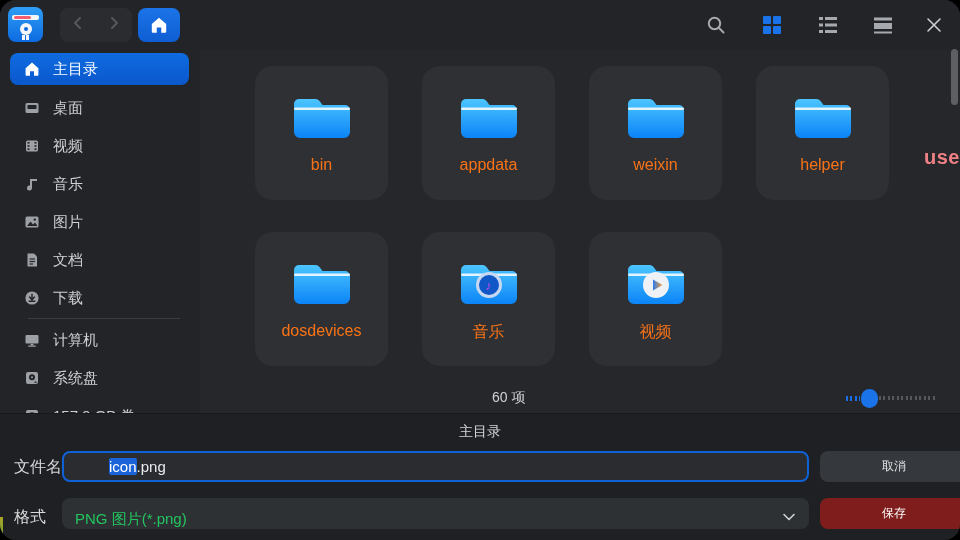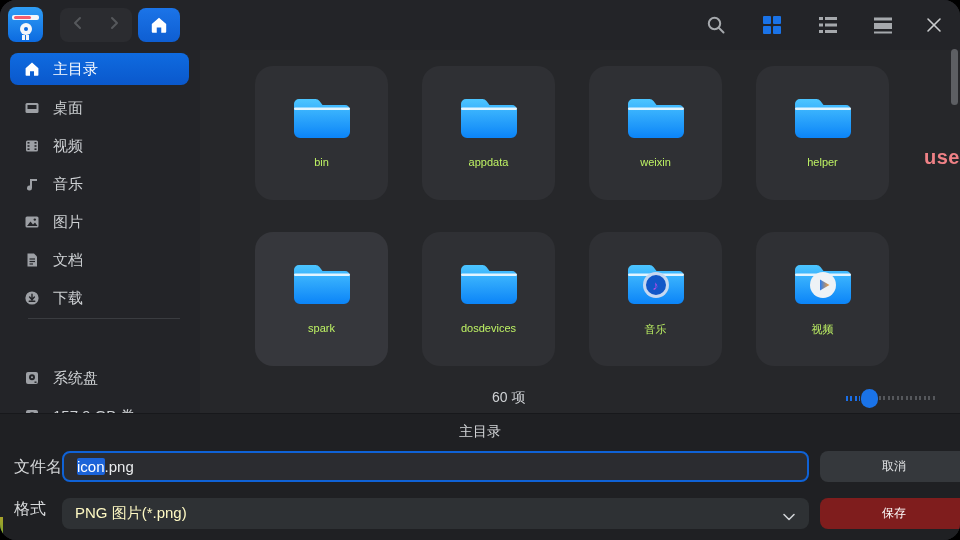--- a/index.html
+++ b/index.html
@@ -31,21 +31,21 @@
   .side-item .sicon{width:17px;height:17px;display:flex;align-items:center;justify-content:center;color:#9da0a5;}
   .side-item.sel .sicon{color:#fff;}
   .side-divider{position:absolute;left:28px;top:268px;width:152px;height:1px;background:#3a3c40;}
 
   
   .content{position:absolute;left:200px;top:50px;right:0;height:363px;background:#26272a;}
   .tiles{position:absolute;left:255px;top:66px;display:grid;grid-template-columns:repeat(4,133px);
     grid-auto-rows:134px;gap:32px 34px;}
   .tile{background:#2f3034;border-radius:18px;display:flex;flex-direction:column;align-items:center;padding-top:27px;box-sizing:border-box;}
   .tile.hover{background:#36373c;}
-  .tile .name{margin-top:13px;font-size:11px;color:#bef264;}
+  .tile .name{margin-top:13px;font-size:16px;color:#f97316;}
   .fwrap{position:relative;width:62px;height:50px;}
   .badge{position:absolute;left:18px;top:13px;width:26px;height:26px;border-radius:50%;box-sizing:border-box;
     display:flex;align-items:center;justify-content:center;}
   .badge-music{background:#1257c8;border:3px solid rgba(230,238,248,.85);}
   .badge-music span{color:#bb4ae6;font-size:13px;font-weight:bold;line-height:1;}
   .badge-video{background:#eef2f6;}
   .scrollthumb{position:absolute;left:951px;top:49px;width:7px;height:56px;border-radius:4px;background:#5d5f63;}
   .watermark-use{position:absolute;left:924px;top:146px;font-size:20px;font-weight:bold;color:#ef8186;letter-spacing:.5px;}
 
   
@@ -54,31 +54,31 @@
   .slider .seg-b{width:14px;height:5px;
     background:repeating-linear-gradient(90deg,#1a6fe8 0 2px,transparent 2px 4.5px);}
   .slider .handle{width:17px;height:19px;border-radius:9px;background:#1a73e8;margin:0 1px;}
   .slider .seg-g{width:57px;height:4px;
     background:repeating-linear-gradient(90deg,#55575b 0 2px,transparent 2px 4.5px);}
 
   
   .footer{position:absolute;left:0;top:413px;right:0;bottom:0;background:#1f2023;border-top:1px solid #17181b;}
   .location{position:absolute;left:0;top:9px;width:100%;text-align:center;font-size:14px;color:#d4d6d9;}
   .flabel{position:absolute;left:14px;font-size:16px;color:#d6d8da;height:31px;line-height:31px;}
-  .row1{top:37px;} .row2{top:79px;}
+  .row1{top:37px;} .row2{top:87px;}
   .fn-input{position:absolute;left:62px;top:37px;width:747px;height:31px;box-sizing:border-box;
     border:2px solid #0f62d6;border-radius:8px;background:#2b2c30;display:flex;align-items:center;padding-left:13px;
     font-size:15px;color:#e9ebed;}
-  .fn-input .sel{background:#1b63d8;color:#fff;border-radius:2px;}
+  .fn-input .sel{background:#1b63d8;color:#fff;border-radius:2px;margin-left:32px;}
   .btn{position:absolute;left:820px;width:148px;height:31px;border-radius:8px;font-size:12px;
     display:flex;align-items:center;justify-content:center;}
   .btn-cancel{top:37px;background:#35383c;color:#e3e5e7;}
   .btn-save{top:84px;background:#7f1d1d;color:#fff;}
   .fmt-select{position:absolute;left:62px;top:84px;width:747px;height:31px;box-sizing:border-box;border-radius:8px;
-    background:#2e3134;display:flex;align-items:center;padding-left:13px;font-size:15px;color:#fef9c3;}
+    background:#2e3134;display:flex;align-items:flex-end;padding-left:13px;font-size:15px;color:#22c55e;}
   .fmt-select .chev{position:absolute;right:13px;top:10px;}
   .artifact-left{position:absolute;left:0;top:517px;width:3px;height:19px;
     background:linear-gradient(180deg,#b8b12c,#7fb12c);opacity:.9;}
 </style>
 </head>
 <body>
 
 <svg width="0" height="0" style="position:absolute">
   <defs>
     <linearGradient id="fgrad" x1="0" y1="0" x2="0" y2="1">
@@ -228,20 +228,30 @@
     <div class="side-item" style="top:232px">
       <span class="sicon">
           <svg width="16" height="16" viewBox="0 0 16 16">
             <circle cx="8" cy="8" r="6.6" fill="currentColor"></circle>
             <path d="M8 4.2 v5 M5.6 7 L8 9.8 L10.4 7 M5.2 11.2 h5.6" stroke="#232428" stroke-width="1.4" fill="none" stroke-linecap="round" stroke-linejoin="round"></path>
           </svg>
         </span>
       <span>下载</span>
     </div>
     <div class="side-divider"></div>
+    <div class="side-item" style="top:274px">
+      <span class="sicon">
+          <svg width="16" height="16" viewBox="0 0 16 16">
+            <rect x="1.5" y="3" width="13" height="8.5" rx="1" fill="currentColor"></rect>
+            <rect x="6.5" y="11.8" width="3" height="1.6" fill="currentColor"></rect>
+            <rect x="4" y="13.4" width="8" height="1.3" rx=".6" fill="currentColor"></rect>
+          </svg>
+        </span>
+      <span>计算机</span>
+    </div>
     <div class="side-item" style="top:312px">
       <span class="sicon">
           <svg width="16" height="16" viewBox="0 0 16 16">
             <rect x="2" y="2" width="12" height="12" rx="2" fill="currentColor"></rect>
             <circle cx="8" cy="7.2" r="3" fill="#232428"></circle>
             <circle cx="8" cy="7.2" r="1" fill="currentColor"></circle>
             <rect x="10.5" y="11.5" width="2" height="1.4" fill="#232428"></rect>
           </svg>
         </span>
       <span>系统盘</span>
@@ -293,29 +303,20 @@
     <div class="tile">
       <div class="fwrap">
         <svg viewBox="0 0 62 50" width="62" height="50">
             <path d="M3 15 v-4 a5 5 0 0 1 5-5 h16.5 a5 5 0 0 1 4 2 l3 4 H54 a5 5 0 0 1 5 5 v22 a6 6 0 0 1-6 6 H9 a6 6 0 0 1-6-6 Z" fill="url(#fgrad)"></path>
             <rect x="3" y="14.5" width="56" height="2.6" rx="1.3" fill="#fff" opacity=".85"></rect>
           </svg>
       </div>
       <span class="name">helper</span>
     </div>
 
-    <div class="tile hover">
-      <div class="fwrap">
-        <svg viewBox="0 0 62 50" width="62" height="50">
-            <path d="M3 15 v-4 a5 5 0 0 1 5-5 h16.5 a5 5 0 0 1 4 2 l3 4 H54 a5 5 0 0 1 5 5 v22 a6 6 0 0 1-6 6 H9 a6 6 0 0 1-6-6 Z" fill="url(#fgrad)"></path>
-            <rect x="3" y="14.5" width="56" height="2.6" rx="1.3" fill="#fff" opacity=".85"></rect>
-          </svg>
-      </div>
-      <span class="name">spark</span>
-    </div>
 
     <div class="tile">
       <div class="fwrap">
         <svg viewBox="0 0 62 50" width="62" height="50">
             <path d="M3 15 v-4 a5 5 0 0 1 5-5 h16.5 a5 5 0 0 1 4 2 l3 4 H54 a5 5 0 0 1 5 5 v22 a6 6 0 0 1-6 6 H9 a6 6 0 0 1-6-6 Z" fill="url(#fgrad)"></path>
             <rect x="3" y="14.5" width="56" height="2.6" rx="1.3" fill="#fff" opacity=".85"></rect>
           </svg>
       </div>
       <span class="name">dosdevices</span>
     </div>

